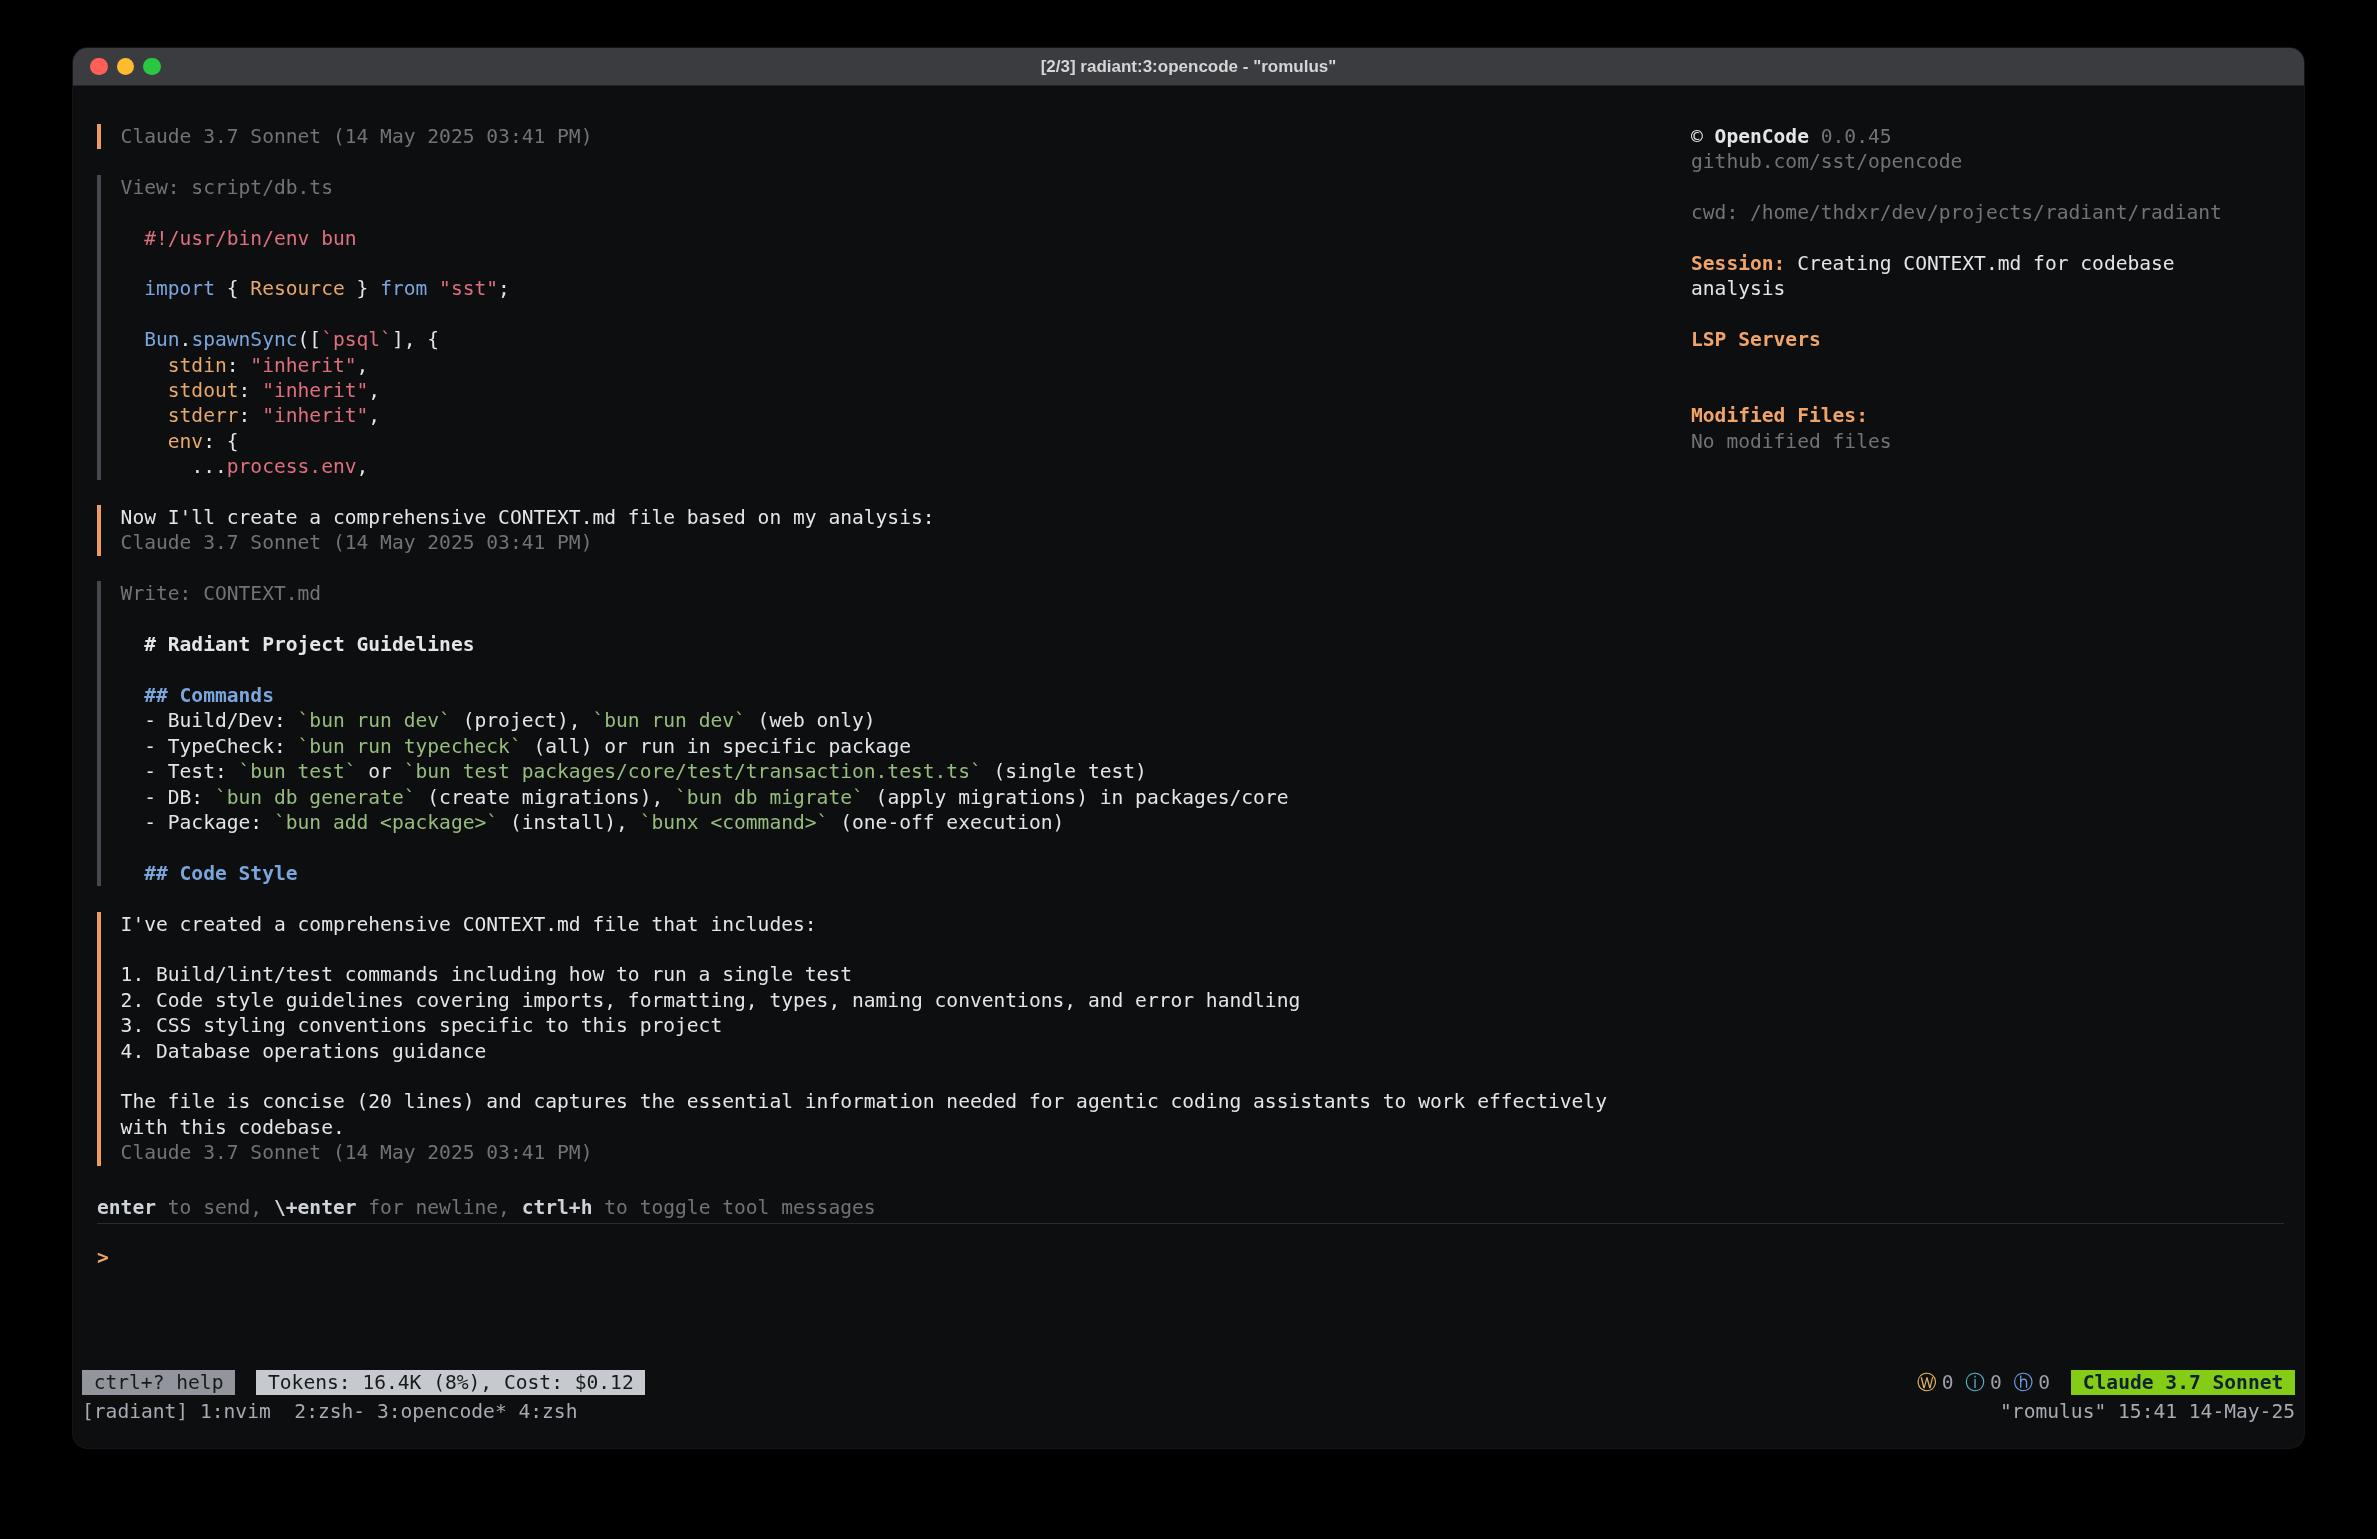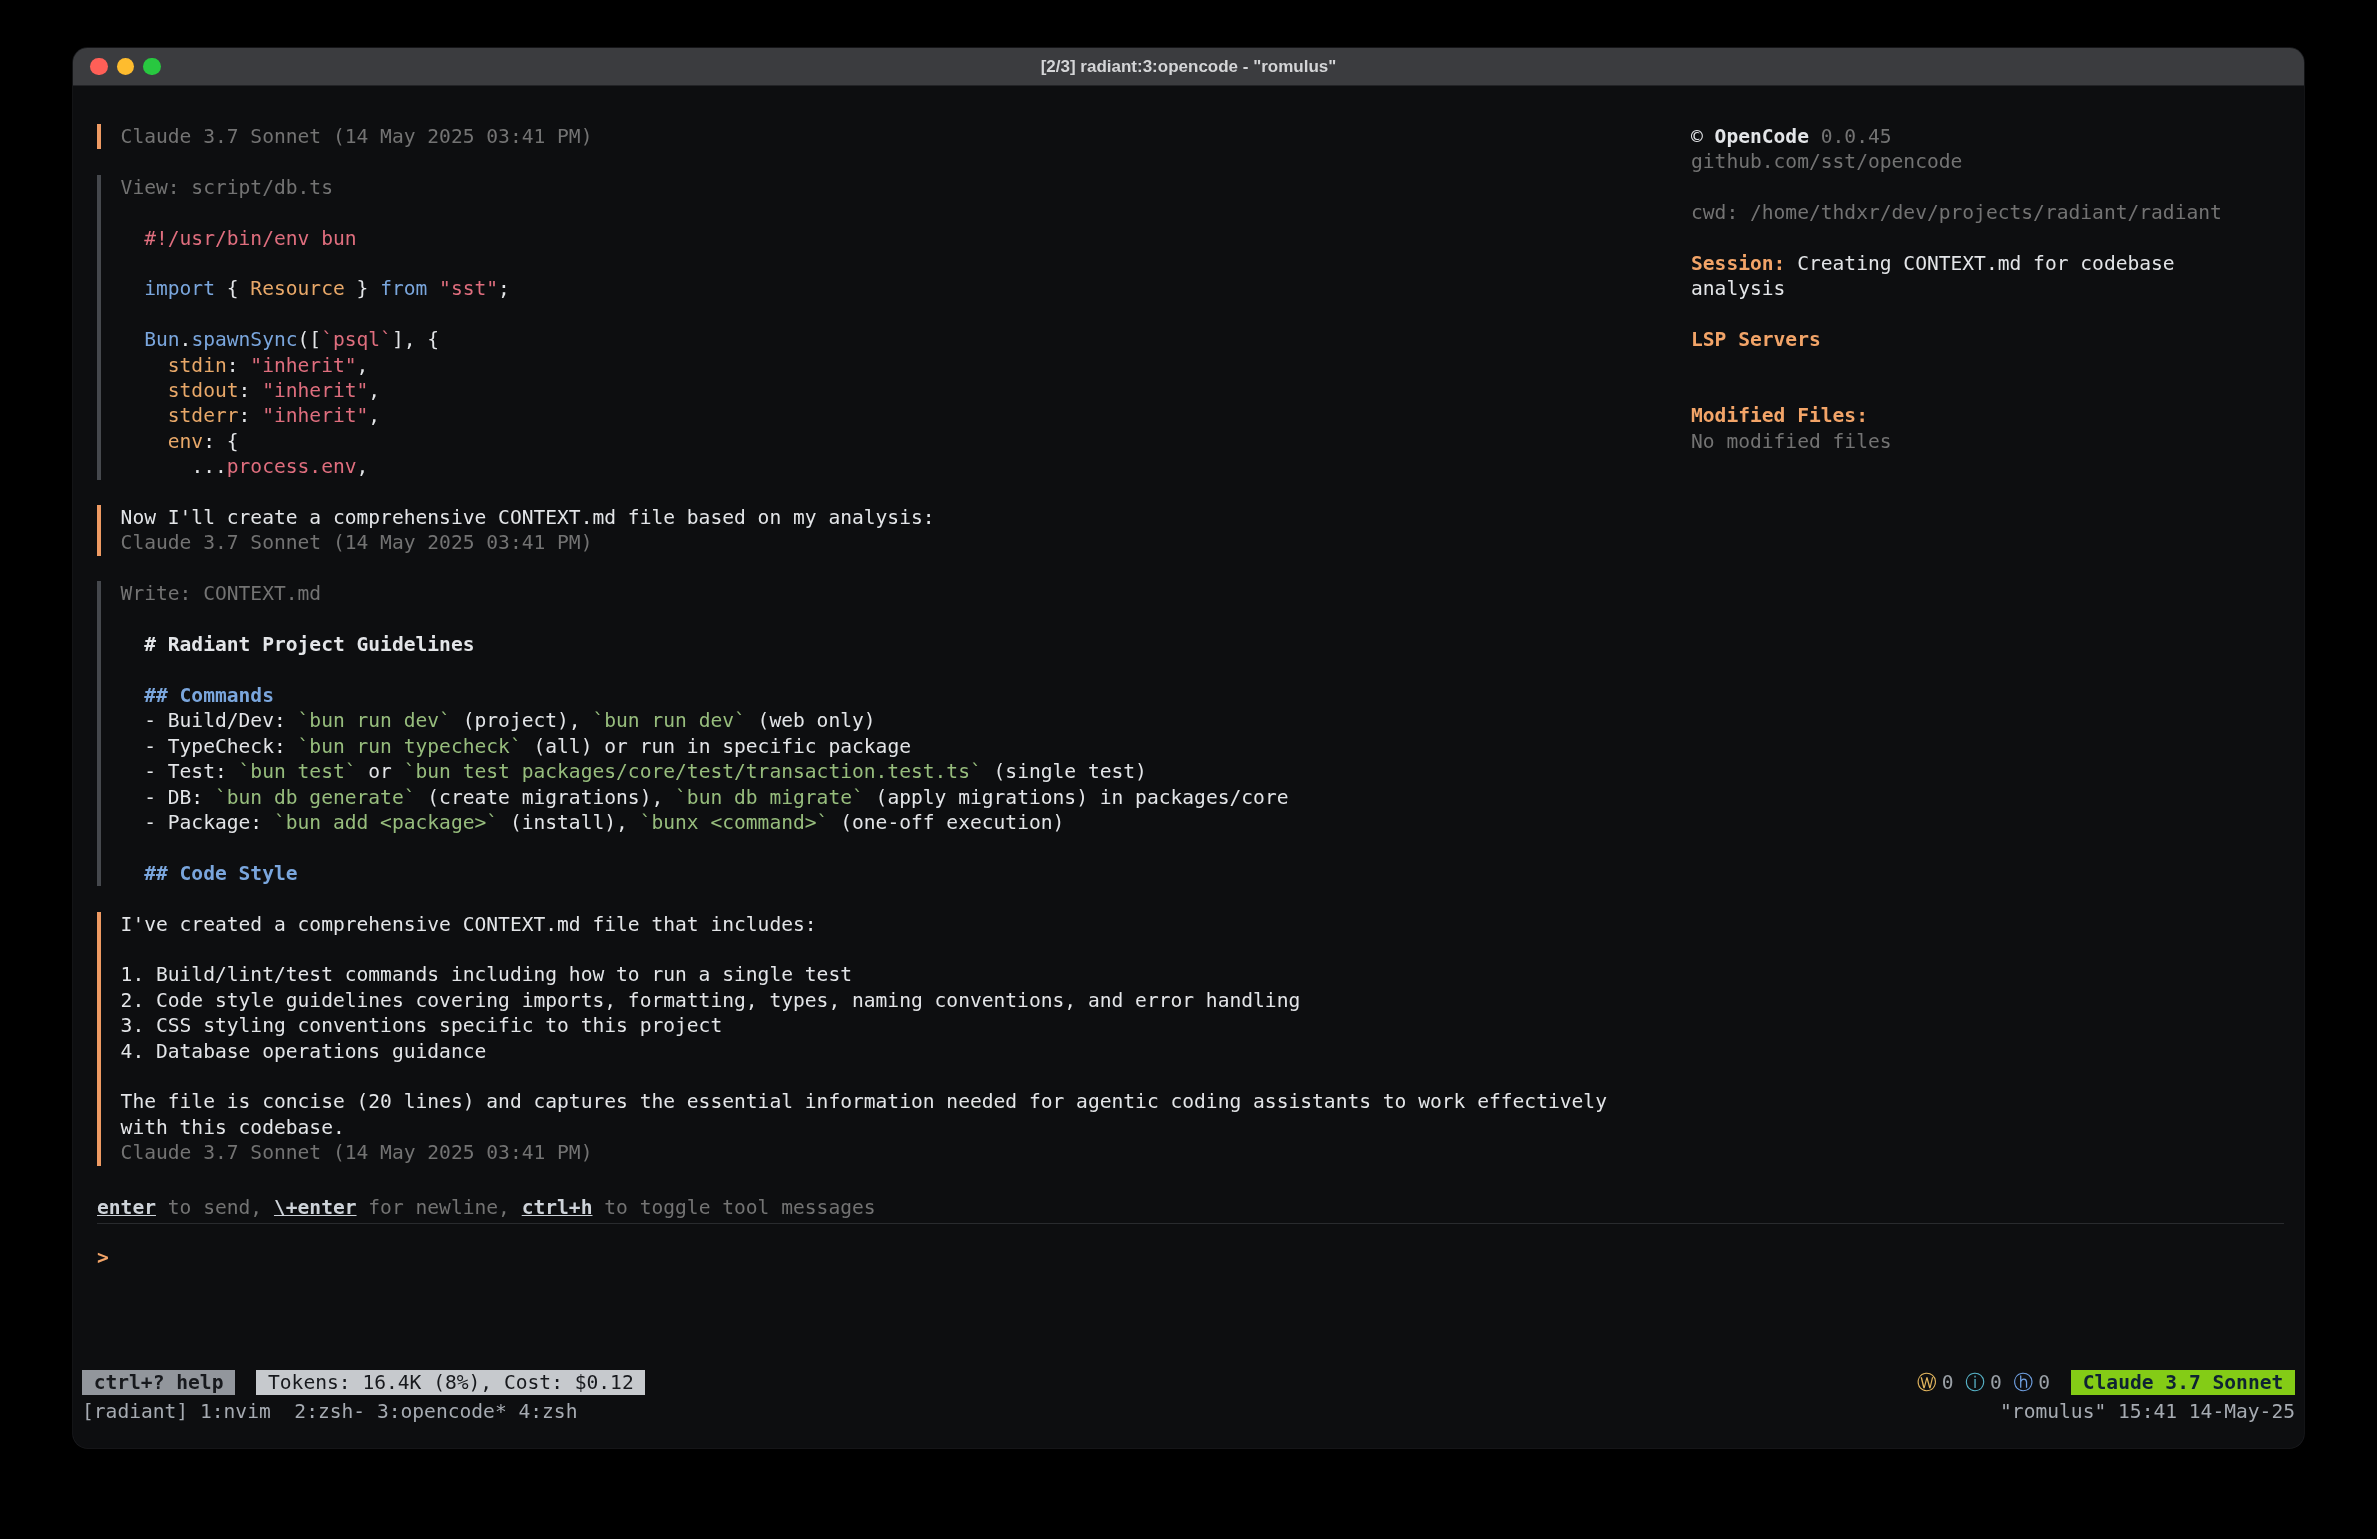--- a/index.html
+++ b/index.html
@@ -33,34 +33,34 @@
 
   .sidebar { position:absolute; left:1618px; top:38px; width:552px; }
 
   .dim    { color:#737373; }
   .red    { color:#df6e7e; }
   .blue   { color:#7aa6dd; }
   .orange { color:#e8a869; }
   .green  { color:#97bd7d; }
   .acc    { color:#f2a468; }
   .b      { font-weight:bold; }
-  .key    { color:#ced3d9; font-weight:bold;text-decoration:underline; }
+  .key    { color:#ced3d9; font-weight:bold; }
 
   .help-row { position:absolute; left:24px; top:1109px; }
   .divider  { position:absolute; left:24px; right:19.6px; top:1137px; height:1.3px; background:#292b2e; }
 
   .input-area { position:absolute; left:24px; right:19.6px; top:1159px; height:98px; cursor:text; }
   .prompt { color:#f2a468; font-weight:bold; }
 
   .statusbar {
     position:absolute; left:9px; right:9px; top:1284px; height:25.4px;
     display:flex; align-items:center; gap:5.2px;
   }
   .chip { height:25.4px; display:flex; align-items:center; padding:0 11.7px; white-space:pre; }
-  .chip-help   { background:#92969c; color:#17191d; font-weight:bold; }
+  .chip-help   { background:#92969c; color:#17191d; font-weight:normal; }
   .chip-tokens { background:#c6c9cd; color:#17191d;margin-left:16px; }
   .status-right { margin-left:auto; display:flex; align-items:center; }
   .diag-group { display:flex; align-items:center; gap:11.7px; margin-right:21px; }
   .diag-item { display:flex; align-items:center; gap:5.2px; }
   .diag-ic { font-family:"DejaVu Sans", sans-serif; font-size:19.6px; }
   .diag-warn { color:#e2b55e; } .diag-info { color:#57b3c8; } .diag-hint { color:#6f9fe0; }
   .diag-count { color:#9aa0a6; }
   .chip-model { background:#84cc16; color:#0e2233; font-weight:bold; }
 
   .tmuxbar {

